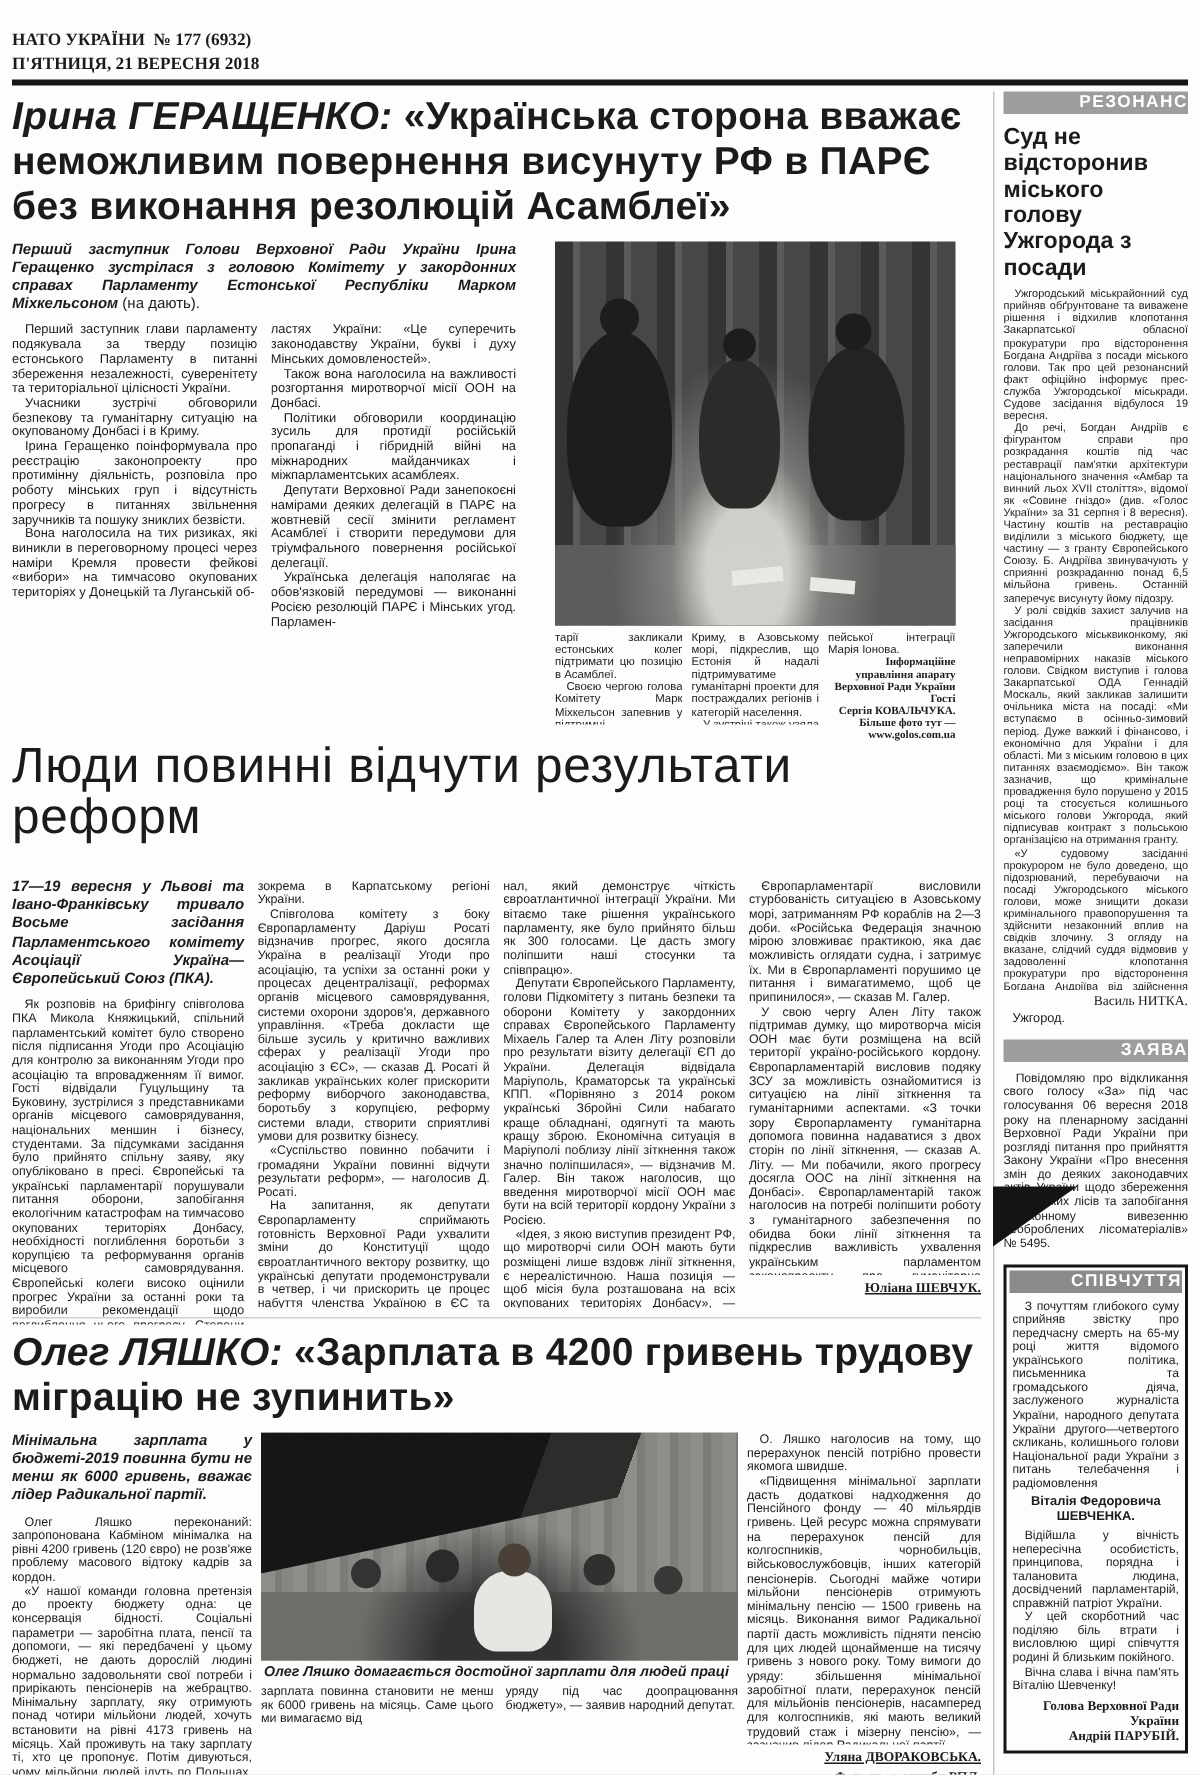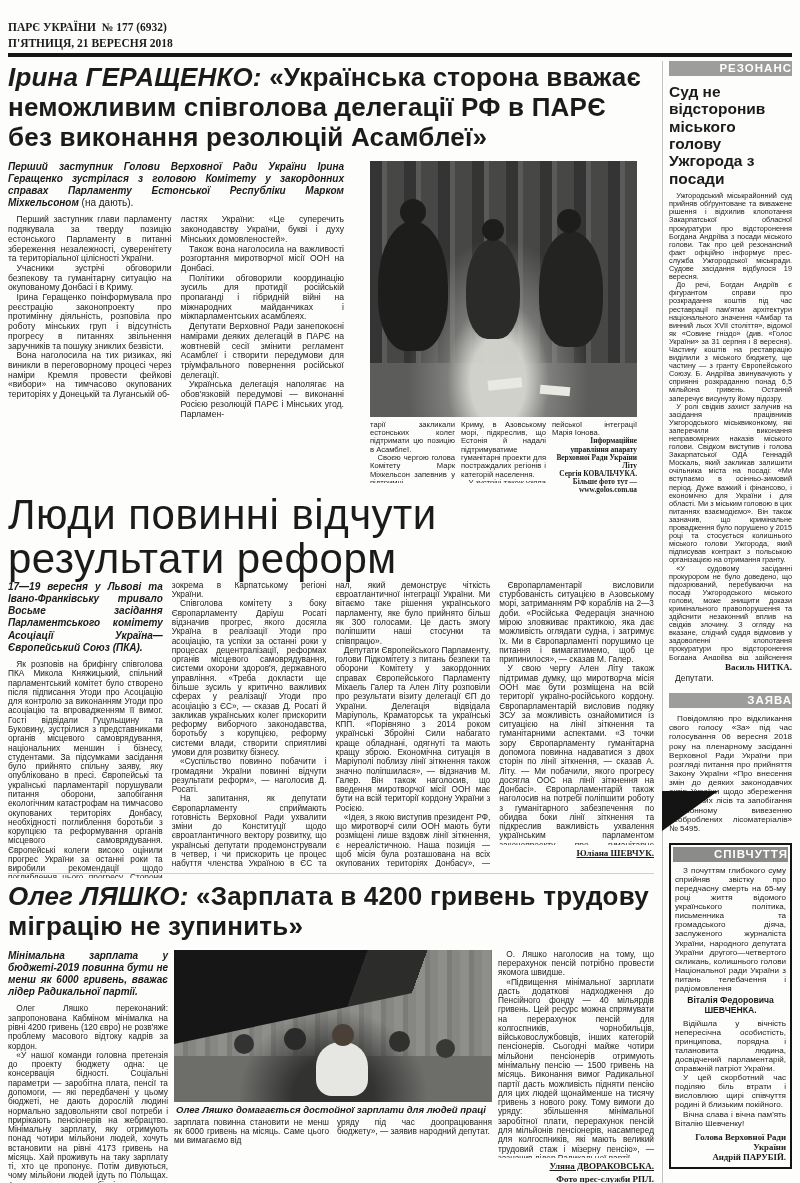--- a/index.html
+++ b/index.html
@@ -9,21 +9,21 @@
   .masthead{display:flex;justify-content:space-between;align-items:flex-end;border-bottom:4px solid #161616;padding-bottom:2px;height:52px;box-sizing:border-box;}
   .mh-left{font-family:"Liberation Serif",serif;font-weight:bold;font-size:11.5px;line-height:1.35;padding-top:14px;}
   .mh-section{font-family:"Liberation Serif",serif;font-weight:bold;font-size:46px;line-height:1;letter-spacing:2px;text-shadow:2px 2px 0 #c9c9c9;}
   
   .content{display:flex;flex:1;gap:8px;padding-top:4px;}
   .main{width:646px;display:flex;flex-direction:column;}
   .sidebar{width:138px;border-left:1px solid #c4c4c4;padding-left:6px;display:flex;flex-direction:column;}
   
   .a-head1{font-size:26px;line-height:1.15;font-weight:bold;margin:2px 0 8px 0;letter-spacing:.2px;}
   .a-head1 .it{font-style:italic;font-weight:bold;}
-  .a-head2{font-size:42px;line-height:1.05;font-weight:normal;margin:10px 0 0 0;letter-spacing:.5px;}
+  .a-head2{font-size:33px;line-height:1.05;font-weight:normal;margin:10px 0 24px 0;letter-spacing:.5px;}
   
   .cols{display:flex;gap:9px;}
   .coltxt{white-space:pre-line;text-align:justify;overflow:hidden;}
   .lead{font-weight:bold;font-style:italic;font-size:10px;line-height:1.22;text-align:justify;margin:0 0 6px 0;}
   .lead .plain{font-weight:normal;font-style:normal;}
   .author{font-family:"Liberation Serif",serif;font-weight:bold;font-size:9px;text-align:right;margin-top:3px;text-decoration:underline;}
   
   .a1-body{display:flex;gap:10px;}
   .a1-left{width:336px;}
   .a1-right{width:267px;padding-left:16px;}
@@ -57,50 +57,50 @@
       repeating-linear-gradient(90deg,#8e8e8a 0 9px,#7b7b78 9px 14px,#868683 14px 22px);}
   .roof{position:absolute;left:0;top:0;width:100%;height:62%;background:linear-gradient(110deg,#161616 0 55%,#2c2c2b 55% 72%,rgba(0,0,0,0) 72%);clip-path:polygon(0 0,100% 0,100% 28%,0 100%);}
   .shirt{position:absolute;background:#e6e6e2;border-radius:46% 46% 30% 30%;}
   .caption{font-weight:bold;font-style:italic;font-size:9.5px;line-height:1.15;margin:3px 0 2px 2px;}
   .capcols{display:flex;gap:8px;}
   .capcol{flex:1;font-size:8.3px;line-height:1.12;}
   
   .secbar{background:#9d9d9b;color:#fff;font-weight:bold;font-size:11.5px;text-align:right;letter-spacing:1px;padding:1px 0 2px 0;}
   .rez-title{font-size:15.5px;line-height:1.12;font-weight:bold;margin:7px 0 5px 0;}
   .rez-body{font-size:7.3px;line-height:1.11;height:468px;}
-  .rez-auth{font-family:"Liberation Serif",serif;font-weight:bold;font-size:9px;text-align:right;margin-top:2px;}
+  .rez-auth{font-family:"Liberation Serif",serif;font-weight:normal;font-size:9px;text-align:right;margin-top:2px;}
   .rez-place{font-size:8.5px;margin:1px 0 6px 6px;}
   .zay{position:relative;margin-top:4px;}
   .zay-body{font-size:8.1px;line-height:1.13;margin-top:6px;}
   .zay-sig{font-family:"Liberation Serif",serif;font-weight:bold;font-size:9px;line-height:1.2;text-align:right;white-space:pre-line;margin:4px 0 8px 0;}
   .tri{width:0;height:0;border-top:40px solid #141414;border-right:56px solid transparent;position:absolute;left:-7px;bottom:2px;}
   .spiv{border:2px solid #141414;margin-top:10px;padding:2px;box-sizing:border-box;}
   .spiv .secbar{background:#8b8b89;padding-left:11px;}
   .spiv-body{font-size:8.1px;line-height:1.12;text-align:justify;margin-top:4px;padding:0 2px;}
   .spiv-name{font-weight:bold;font-size:8.6px;text-align:center;white-space:pre-line;margin:2px 0;}
   .spiv-sig{font-family:"Liberation Serif",serif;font-weight:bold;font-size:8.8px;text-align:right;white-space:pre-line;margin:4px 2px 3px 0;}
 </style>
 </head>
 <body>
 
 <div class="page">
 
   <div class="masthead">
     <div class="mh-left">
-      <div><span>ПАРЄ УКРАЇНИ</span>&nbsp;&nbsp;<span>№ 177 (6932)</span></div>
+      <div><span>НАТО УКРАЇНИ</span>&nbsp;&nbsp;<span>№ 177 (6932)</span></div>
       <div>П'ЯТНИЦЯ, 21 ВЕРЕСНЯ 2018</div>
     </div>
   </div>
 
   <div class="content">
 
     <div class="main">
 
       <div>
-        <h1 class="a-head1"><span class="it">Ірина ГЕРАЩЕНКО:</span> <span>«Українська сторона вважає неможливим співголова делегації РФ в ПАРЄ без виконання резолюцій Асамблеї»</span></h1>
+        <h1 class="a-head1"><span class="it">Ірина ГЕРАЩЕНКО:</span> <span>«Українська сторона вважає неможливим повернення висунуту РФ в ПАРЄ без виконання резолюцій Асамблеї»</span></h1>
         <div class="a1-body">
           <div class="a1-left">
             <p class="lead"><span>Перший заступник Голови Верховної Ради України Ірина Геращенко зустрілася з головою Комітету у закордонних справах Парламенту Естонської Республіки Марком Міхкельсоном</span><span class="plain"> (на дають).</span></p>
             <div class="cols a1cols">
               <div class="coltxt a1col"> Перший заступник глави парламенту подякувала за тверду позицію естонського Парламенту в питанні збереження незалежності, суверенітету та територіальної цілісності України.
  Учасники зустрічі обговорили безпекову та гуманітарну ситуацію на окупованому Донбасі і в Криму.
  Ірина Геращенко поінформувала про реєстрацію законопроекту про протимінну діяльність, розповіла про роботу мінських груп і відсутність прогресу в питаннях звільнення заручників та пошуку зниклих безвісти.
  Вона наголосила на тих ризиках, які виникли в переговорному процесі через наміри Кремля провести фейкові «вибори» на тимчасово окупованих територіях у Донецькій та Луганській об-</div>
               <div class="coltxt a1col">ластях України: «Це суперечить законодавству України, букві і духу Мінських домовленостей».
  Також вона наголосила на важливості розгортання миротворчої місії ООН на Донбасі.
@@ -121,21 +121,21 @@
               <div class="paper" style="left:170px;bottom:22px;width:30px;height:9px;transform:rotate(5deg);"></div>
             </div>
             <div class="a1-minis">
               <div class="coltxt mini">тарії закликали естонських колег підтримати цю позицію в Асамблеї.
  Своєю чергою голова Комітету Марк Міхкельсон запевнив у підтримці територіальної цілісності України, висловив особливу зацікавленість щодо ситуації на Донбасі, в</div>
               <div class="coltxt mini">Криму, в Азовському морі, підкреслив, що Естонія й надалі підтримуватиме гуманітарні проекти для постраждалих регіонів і категорій населення.
  У зустрічі також узяла участь заступник голови Комітету Верховної Ради України з питань євро-</div>
               <div class="mini">
                 <div class="coltxt">пейської інтеграції Марія Іонова.</div>
                 <div class="byl">Інформаційне управління апарату Верховної Ради України</div>
-                <div class="byl">Літу</div>
+                <div class="byl">Гості</div>
                 <div class="byl">Сергія КОВАЛЬЧУКА.</div>
                 <div class="byl">Більше фото тут — www.golos.com.ua</div>
               </div>
             </div>
           </div>
         </div>
       </div>
 
       <div>
         <h2 class="a-head2">Люди повинні відчути результати реформ</h2>
@@ -199,21 +199,21 @@
     <div class="sidebar">
 
       <div>
         <div class="secbar">РЕЗОНАНС</div>
         <div class="rez-title">Суд не відсторонив міського голову Ужгорода з посади</div>
         <div class="coltxt rez-body"> Ужгородський міськрайонний суд прийняв обґрунтоване та виважене рішення і відхилив клопотання Закарпатської обласної прокуратури про відсторонення Богдана Андріїва з посади міського голови. Так про цей резонансний факт офіційно інформує прес-служба Ужгородської міськради. Судове засідання відбулося 19 вересня.
  До речі, Богдан Андріїв є фігурантом справи про розкрадання коштів під час реставрації пам'ятки архітектури національного значення «Амбар та винний льох XVII століття», відомої як «Совине гніздо» (див. «Голос України» за 31 серпня і 8 вересня). Частину коштів на реставрацію виділили з міського бюджету, ще частину — з гранту Європейського Союзу. Б. Андріїва звинувачують у сприянні розкраданню понад 6,5 мільйона гривень. Останній заперечує висунуту йому підозру.
  У ролі свідків захист залучив на засідання працівників Ужгородського міськвиконкому, які заперечили виконання неправомірних наказів міського голови. Свідком виступив і голова Закарпатської ОДА Геннадій Москаль, який закликав залишити очільника міста на посаді: «Ми вступаємо в осінньо-зимовий період. Дуже важкий і фінансово, і економічно для України і для області. Ми з міським головою в цих питаннях взаємодіємо». Він також зазначив, що кримінальне провадження було порушено у 2015 році та стосується колишнього міського голови Ужгорода, який підписував контракт з польською організацією на отримання гранту.
  «У судовому засіданні прокурором не було доведено, що підозрюваний, перебуваючи на посаді Ужгородського міського голови, може знищити докази кримінального правопорушення та здійснити незаконний вплив на свідків злочину. З огляду на вказане, слідчий суддя відмовив у задоволенні клопотання прокуратури про відсторонення Богдана Андріїва від здійснення посадових обов'язків», — сказано в повідомленні Ужгородського міськрайонного суду.</div>
         <div class="rez-auth">Василь НИТКА.</div>
-        <div class="rez-place">Депутати.</div>
+        <div class="rez-place">Ужгород.</div>
       </div>
 
       <div class="zay">
         <div class="secbar">ЗАЯВА</div>
         <div class="coltxt zay-body"> Повідомляю про відкликання свого голосу «За» під час голосування 06 вересня 2018 року на пленарному засіданні Верховної Ради України при розгляді питання про прийняття Закону України «Про внесення змін до деяких законодавчих актів України щодо збереження українських лісів та запобігання незаконному вивезенню необроблених лісоматеріалів» № 5495.</div>
         <div class="tri"></div>
       </div>
 
       <div class="spiv">
         <div class="secbar">СПІВЧУТТЯ</div>

